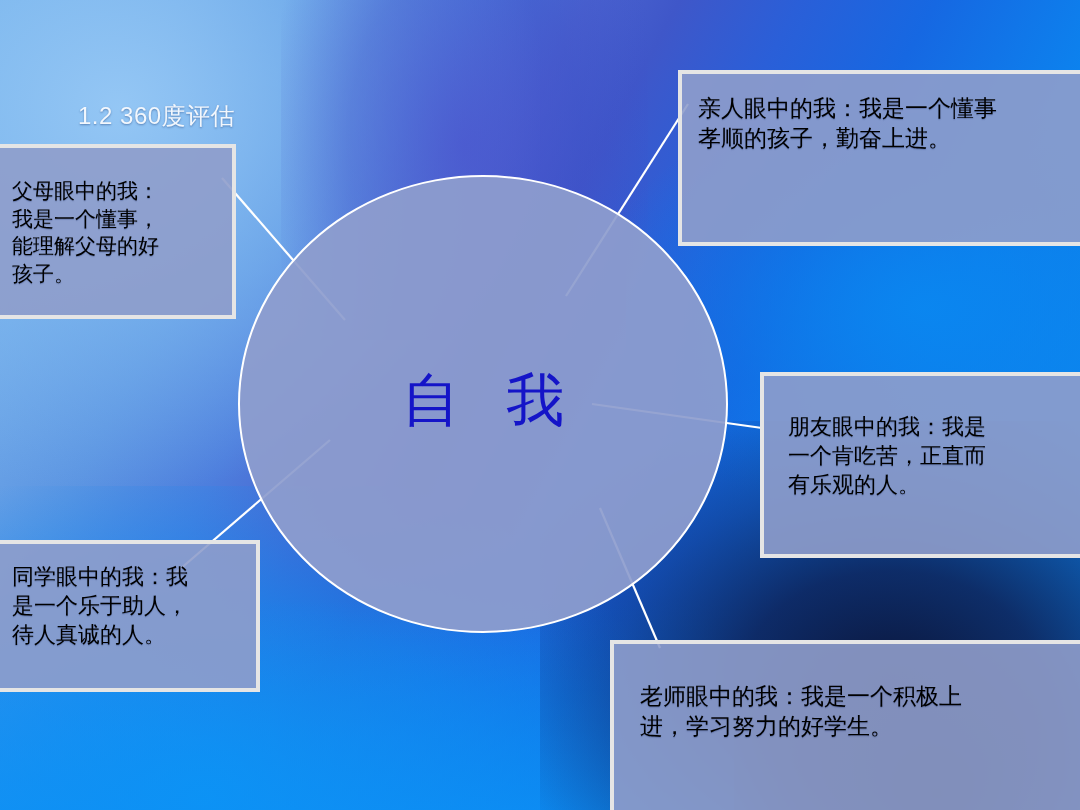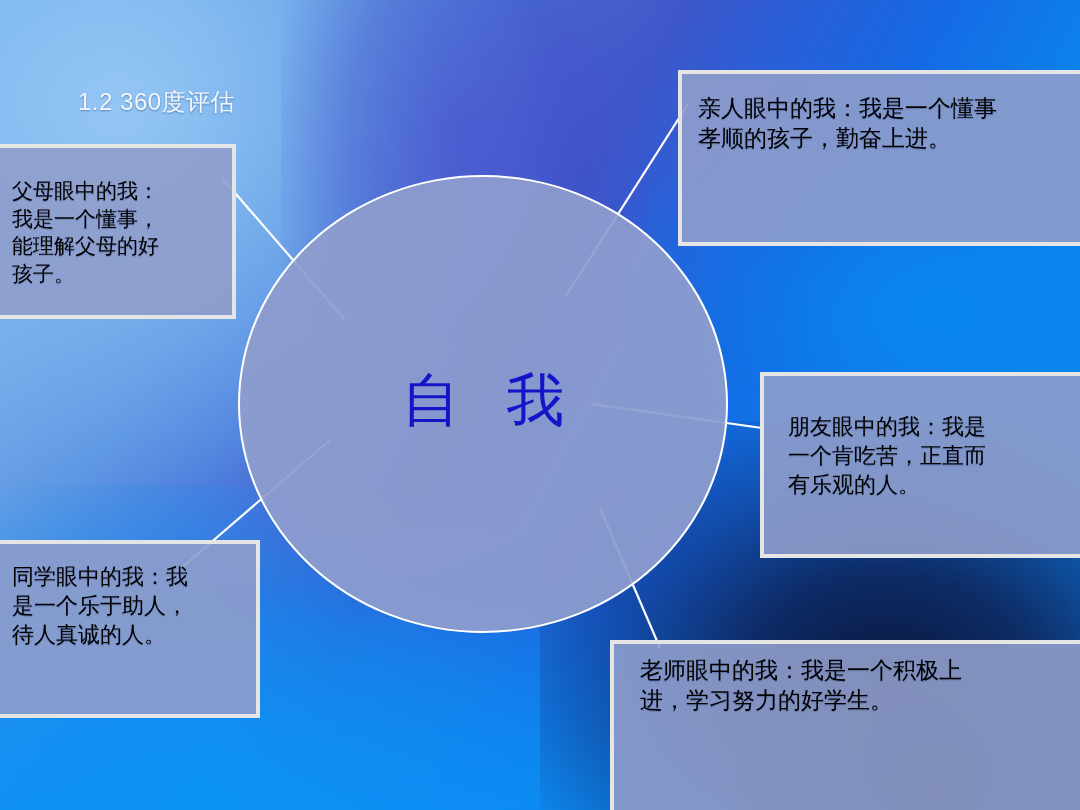--- a/index.html
+++ b/index.html
@@ -93,21 +93,21 @@
     left: 0; bottom: 0;
     width: 72%; height: 26%;
     background: linear-gradient(to top,
         rgba(11,146,246,0.75) 0%,
         rgba(11,146,246,0.0) 100%);
   }
 
   
   .slide-title {
     position: absolute;
-    left: 78px; top: 86px;
+    left: 78px; top: 100px;
     font-family: "Liberation Sans", sans-serif;
     font-size: 24px;
     color: #f2f7fd;
     letter-spacing: 0.5px;
     text-shadow: 0 1px 2px rgba(20,50,110,0.45);
     white-space: nowrap;
   }
 
   
   .center-circle {
@@ -182,27 +182,27 @@
     width: 320px; height: 186px;
     border-right: none;
     padding: 36px 14px 10px 24px;
     font-size: 22px;
   }
   
   #box-teacher {
     left: 610px; top: 640px;
     width: 470px; height: 170px;
     border-right: none; border-bottom: none;
-    padding: 12px 12px 10px 26px;
+    padding: 38px 12px 10px 26px;
     font-size: 23px;
   }
   
   #box-classmates {
     left: 0px; top: 540px;
-    width: 260px; height: 178px;
+    width: 260px; height: 152px;
     border-left: none;
     padding: 18px 10px 10px 12px;
     font-size: 22px;
   }
 </style>
 </head>
 <body>
 
 <div id="slide">
 

